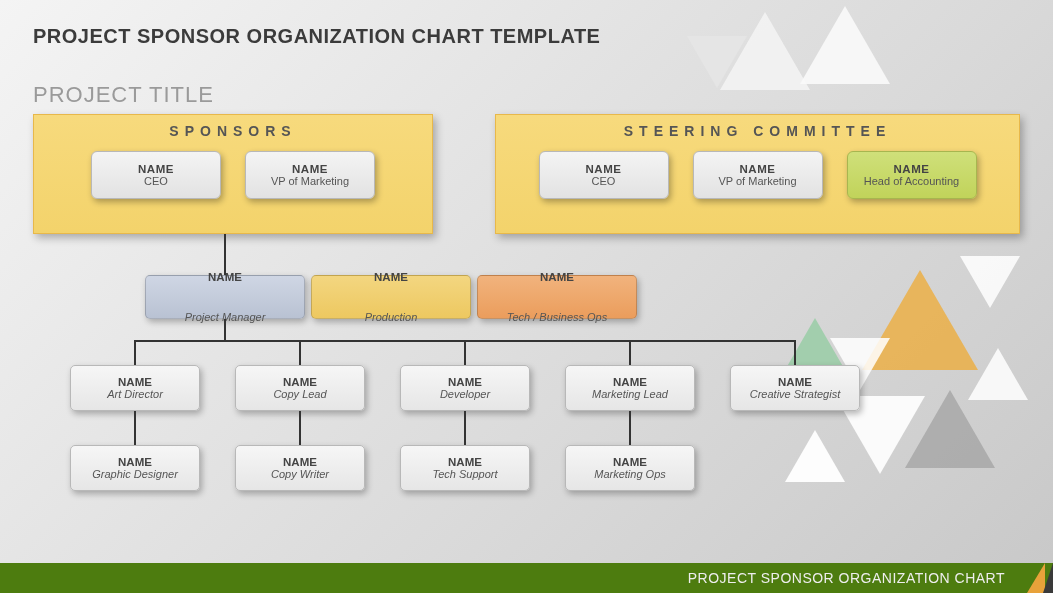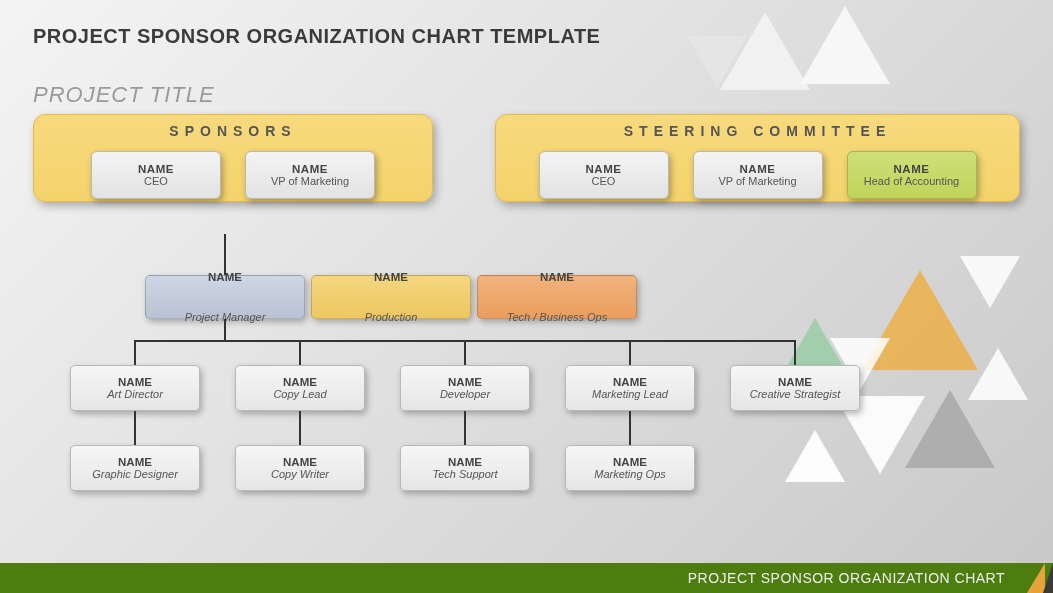--- a/index.html
+++ b/index.html
@@ -22,26 +22,25 @@
 
   .main-title {
     position:absolute; left:33px; top:25px;
     font-size:20px; font-weight:700; letter-spacing:.5px;
     color:#3b3b3b;
   }
   .subtitle {
     position:absolute; left:33px; top:82px;
     font-size:22px; font-weight:400; letter-spacing:1px;
     color:#9a9a9a;
-    font-style:italic;
   }
 
   .panel {
-    position:absolute; top:114px; height:88px;
-    border:1.5px solid #e8b84a; border-radius:12px;
+    position:absolute; top:114px; height:120px;
+    border:1.5px solid #e8b84a; border-radius:0;
     background:linear-gradient(#f7da7d,#f3d36b);
     box-shadow: 3px 4px 8px rgba(0,0,0,.28);
   }
   .panel-title {
     text-align:center; font-size:14px; font-weight:600;
     letter-spacing:6px; color:#555; margin-top:8px;
   }
   .panel-cards { display:flex; gap:24px; justify-content:center; margin-top:12px; }
 
   .card {

